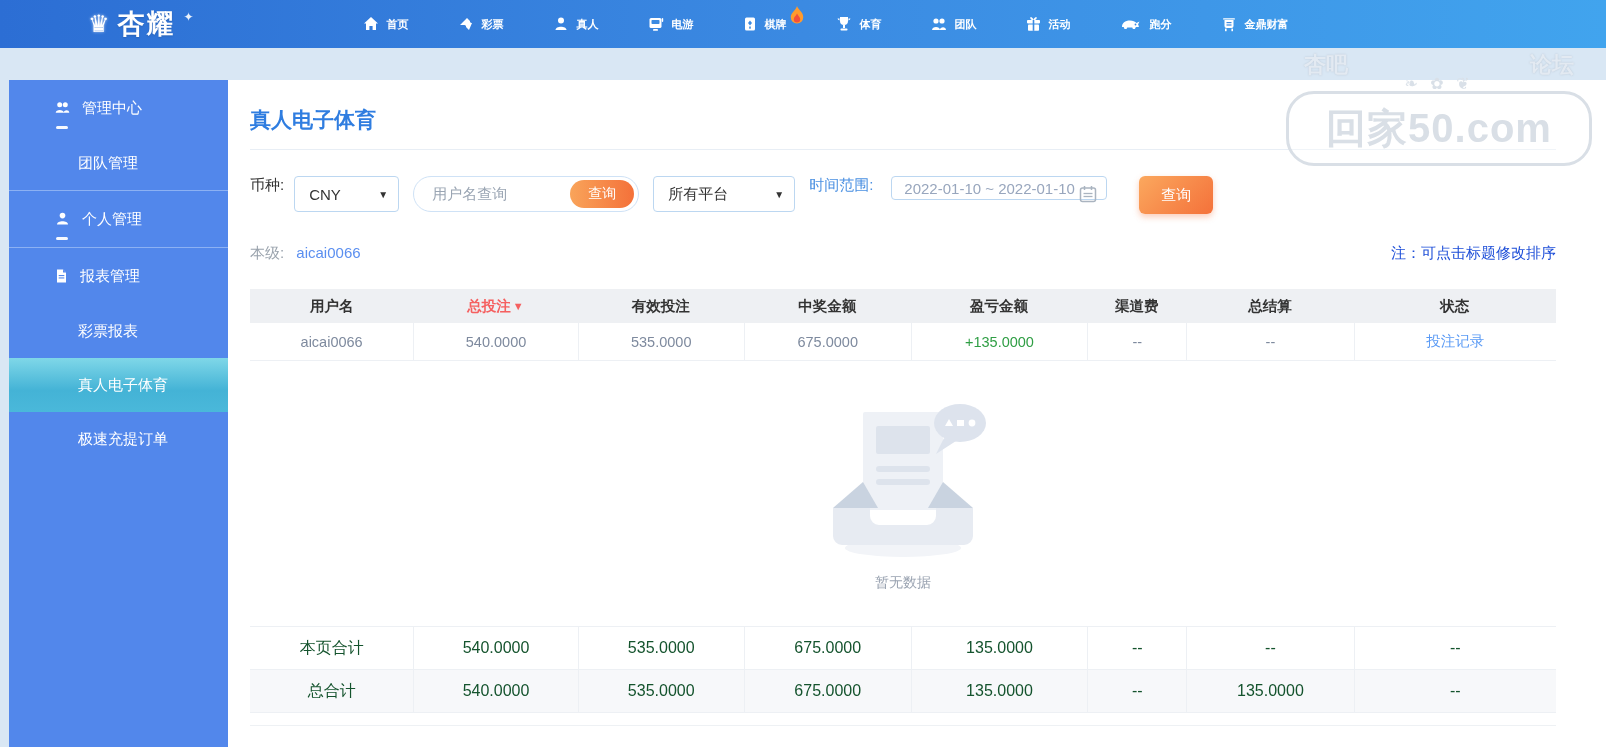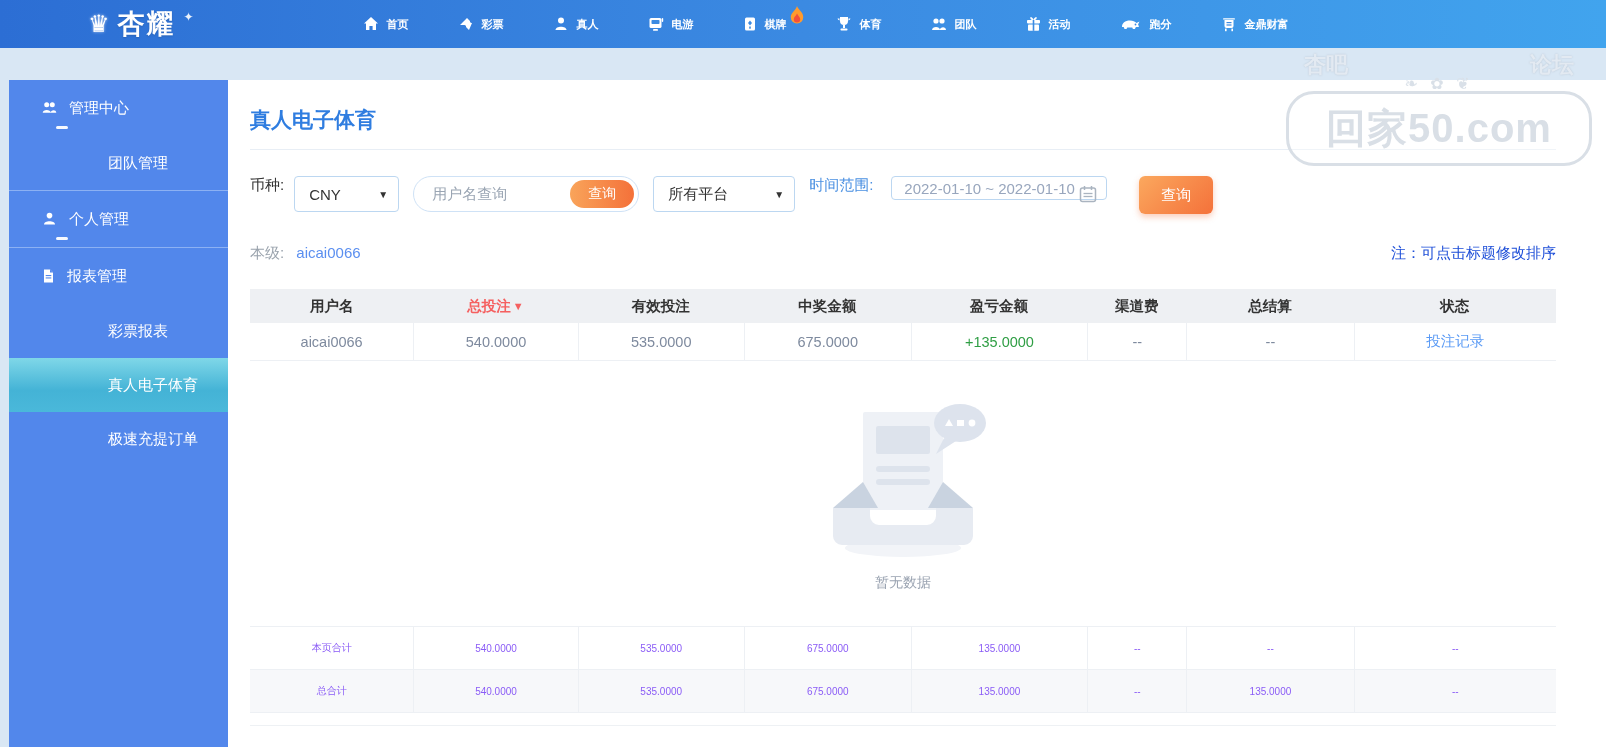--- a/index.html
+++ b/index.html
@@ -28,29 +28,29 @@
     position:absolute; top:-10px; right:-18px; width:16px; height:20px;
   }
   
   .sidebar {
     position:absolute; left:9px; top:80px; width:219px; bottom:0;
     background:#5287eb; color:#fff;
   }
   .sb-group + .sb-group { border-top:1px solid rgba(210,228,252,.45); }
   .sb-header {
     position:relative; height:56px; display:flex; align-items:center;
-    padding-left:31px; gap:10px; font-size:15px; cursor:pointer;
+    padding-left:44px; gap:10px; font-size:15px; cursor:pointer;
   }
   .sb-header svg { display:block; }
   .sb-header .dash {
     position:absolute; left:47px; bottom:7px; width:12px; height:3px;
     background:#fff; border-radius:2px; opacity:.95;
   }
   .sb-sub {
-    height:54px; display:flex; align-items:center; padding-left:99px;
+    height:54px; display:flex; align-items:center; padding-left:69px;
     font-size:15px; cursor:pointer;
   }
   .sb-sub.active {
     background:linear-gradient(180deg,#7fd7e8 0%,#44b3d6 60%,#4ab8da 100%);
   }
   
   .content {
     position:absolute; left:228px; top:80px; right:0; bottom:0;
     background:#fff;
   }
@@ -118,21 +118,21 @@
   .trow .pos { color:#2f9e44; }
   .trow .link { color:#5a9af5; cursor:pointer; }
   .empty-zone {
     height:266px; border-bottom:1px solid #edf0f4;
     display:flex; flex-direction:column; align-items:center; justify-content:center;
   }
   .empty-zone .empty-text { margin-top:10px; font-size:14px; color:#9aa3b1; }
   .total-row { height:43px; border-bottom:1px solid #edf0f4; }
   .total-row > div {
     display:flex; align-items:center; justify-content:center;
-    font-size:10px; color:#8b5cf6;
+    font-size:16px; color:#14532d;
   }
   .total-row > div + div { border-left:1px solid #edf0f4; }
   .total-row.alt { background:#f7f8fa; }
   .pager-strip { height:12px; }
   
   .watermark { position:absolute; top:50px; right:14px; width:306px; pointer-events:none; }
   .wm-top {
     display:flex; justify-content:space-between; padding:0 18px;
     font-size:22px; font-weight:bold; color:#e3eaf2;
     text-shadow:0 0 2px #b9c6d4;

